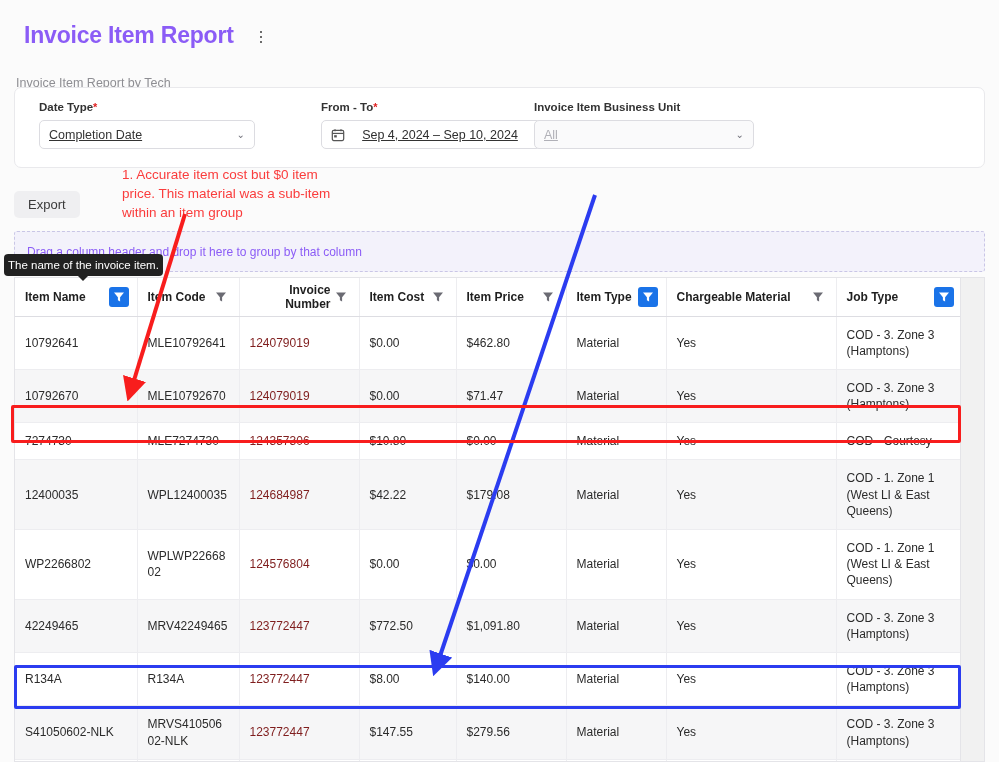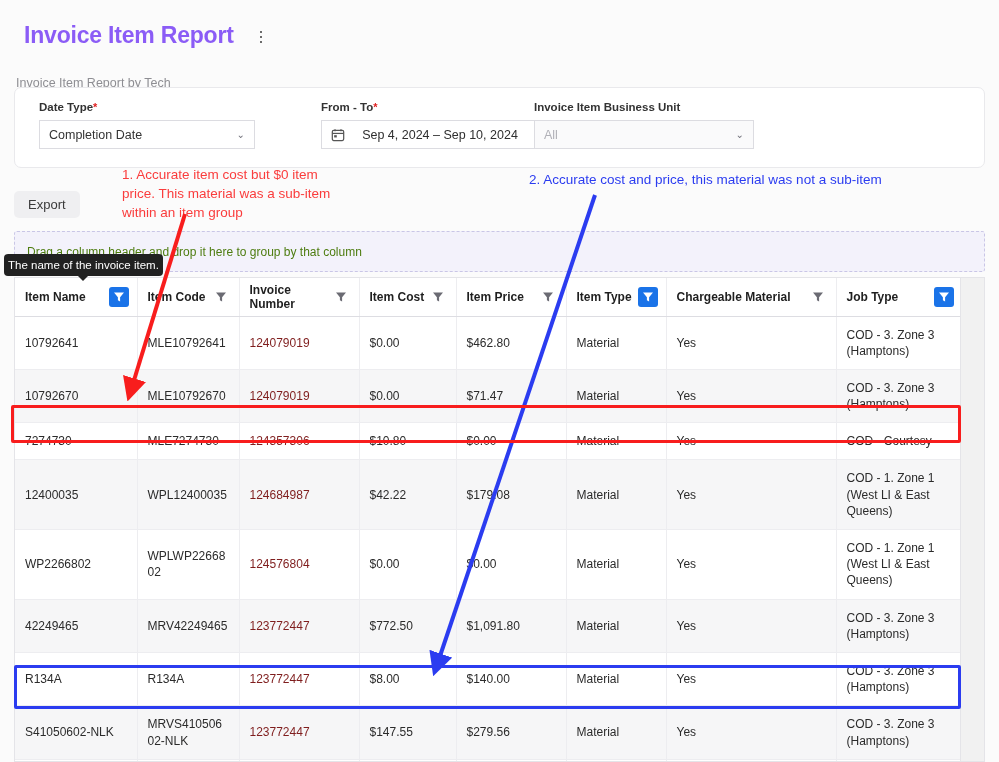--- a/index.html
+++ b/index.html
@@ -34,24 +34,24 @@
     position: absolute; left: 14px; top: 87px;
     width: 971px; height: 81px;
     background: #fff;
     border: 1px solid #e9e9ec;
     border-radius: 7px;
   }
   .field { position: absolute; top: 13px; }
   .field-label { font-size: 11.5px; color: #333; font-weight: 600; margin-bottom: 7px; }
   .req { color: #e02020; font-size: 11px; }
   .control {
-    height: 29px; border: 1px solid #dcdce1; border-radius: 0;
+    height: 29px; border: 1px solid #dcdce1; border-radius: 5px;
     background: #fff; display: flex; align-items: center;
     padding: 8px 9px; font-size: 12.5px; color: #333;
-    cursor: pointer; position: relative;
+    cursor: pointer; position: relative; text-decoration: underline;
   }
   .control.disabled { background: #fafafb; color: #b0b0b7; }
   .caret { position: absolute; right: 9px; color: #70707a; font-size: 10px; line-height: 1; }
   .cal-icon { margin-right: 4px; width: 14px; height: 14px; flex: 0 0 auto; }
   .date-text { flex: 1; text-align: center; font-size: 12.5px; color: #2f2f2f; }
 
   #field-date-type { left: 24px; width: 216px; }
   #field-from-to   { left: 266px; width: 220px; margin-left: 40px; }
   #field-biz-unit  { left: 519px; width: 220px; }
 
@@ -61,21 +61,21 @@
     background: #efeff1; border: none; border-radius: 5px;
     padding: 6px 14px; font-size: 13px; color: #3a3a3a;
     font-family: inherit; cursor: pointer; text-align: right;
   }
 
   
   #group-panel {
     position: absolute; left: 14px; top: 231px; width: 971px; height: 41px;
     background: #f3f2fb; border: 1px dashed #c9c6e6; border-radius: 3px;
     display: flex; align-items: center; padding-left: 12px;
-    font-size: 12px; color: #4d7c0f;
+    font-size: 12px; color: #8b5cf6;
   }
 
   
   #invoice-item-tooltip {
     position: absolute; left: 4px; top: 254px;
     background: #212121; color: #fff; font-size: 11.5px;
     padding: 5px 4px; border-radius: 4px; white-space: nowrap; z-index: 40;
   }
   #invoice-item-tooltip::after {
     content: ""; position: absolute; left: 50%; margin-left: -5px; bottom: -5px;
@@ -90,21 +90,21 @@
     background: #fff; border: 1px solid #e4e4e8;
     overflow: hidden;
   }
   #grid-scroll-track {
     position: absolute; right: 0; top: 0; width: 24px; height: 100%;
     background: #f1f1f1; border-left: 1px solid #e4e4e8;
   }
   table#invoice-grid { border-collapse: collapse; width: 947px; table-layout: fixed; }
   table#invoice-grid th {
     background: #fff; border-bottom: 1px solid #dddde2; border-right: 1px solid #ededf0;
-    font-size: 12px; font-weight: 600; color: #1f1f1f; text-align: left;
+    font-size: 12px; font-weight: 600; color: #1f1f1f; text-align: right;
     padding: 0 8px 0 10px; height: 38px; vertical-align: middle;
   }
   .th-inner { display: flex; align-items: center; justify-content: space-between; }
   .filter-btn {
     width: 20px; height: 20px; border-radius: 3px; flex: 0 0 auto;
     display: flex; align-items: center; justify-content: center; cursor: pointer;
   }
   .filter-btn.active { background: #1a73e8; }
   .funnel { display:block; }
   table#invoice-grid td {
@@ -381,21 +381,20 @@
           <td>Yes</td>
           <td>COD - 3. Zone 3 (Hamptons)</td>
         </tr>
       </tbody>
   </table>
 </div>
 
 <div id="annotations">
 
   <div class="anno-text" id="anno-1-text">1. Accurate item cost but $0 item price.  This material was a sub-item within an item group</div>
-  <div class="anno-text" id="anno-2-text">2. Accurate cost and price, this material was not a sub-item</div>
 
   <svg width="999" height="762" style="position:absolute;left:0;top:0">
     <defs>
       <marker id="ah-red" markerWidth="6" markerHeight="6" refX="3" refY="3" orient="auto">
         <path d="M0,0 L6,3 L0,6 z" fill="#f81d1d"></path>
       </marker>
       <marker id="ah-blue" markerWidth="6" markerHeight="6" refX="3" refY="3" orient="auto">
         <path d="M0,0 L6,3 L0,6 z" fill="#2b3cf0"></path>
       </marker>
     </defs>

